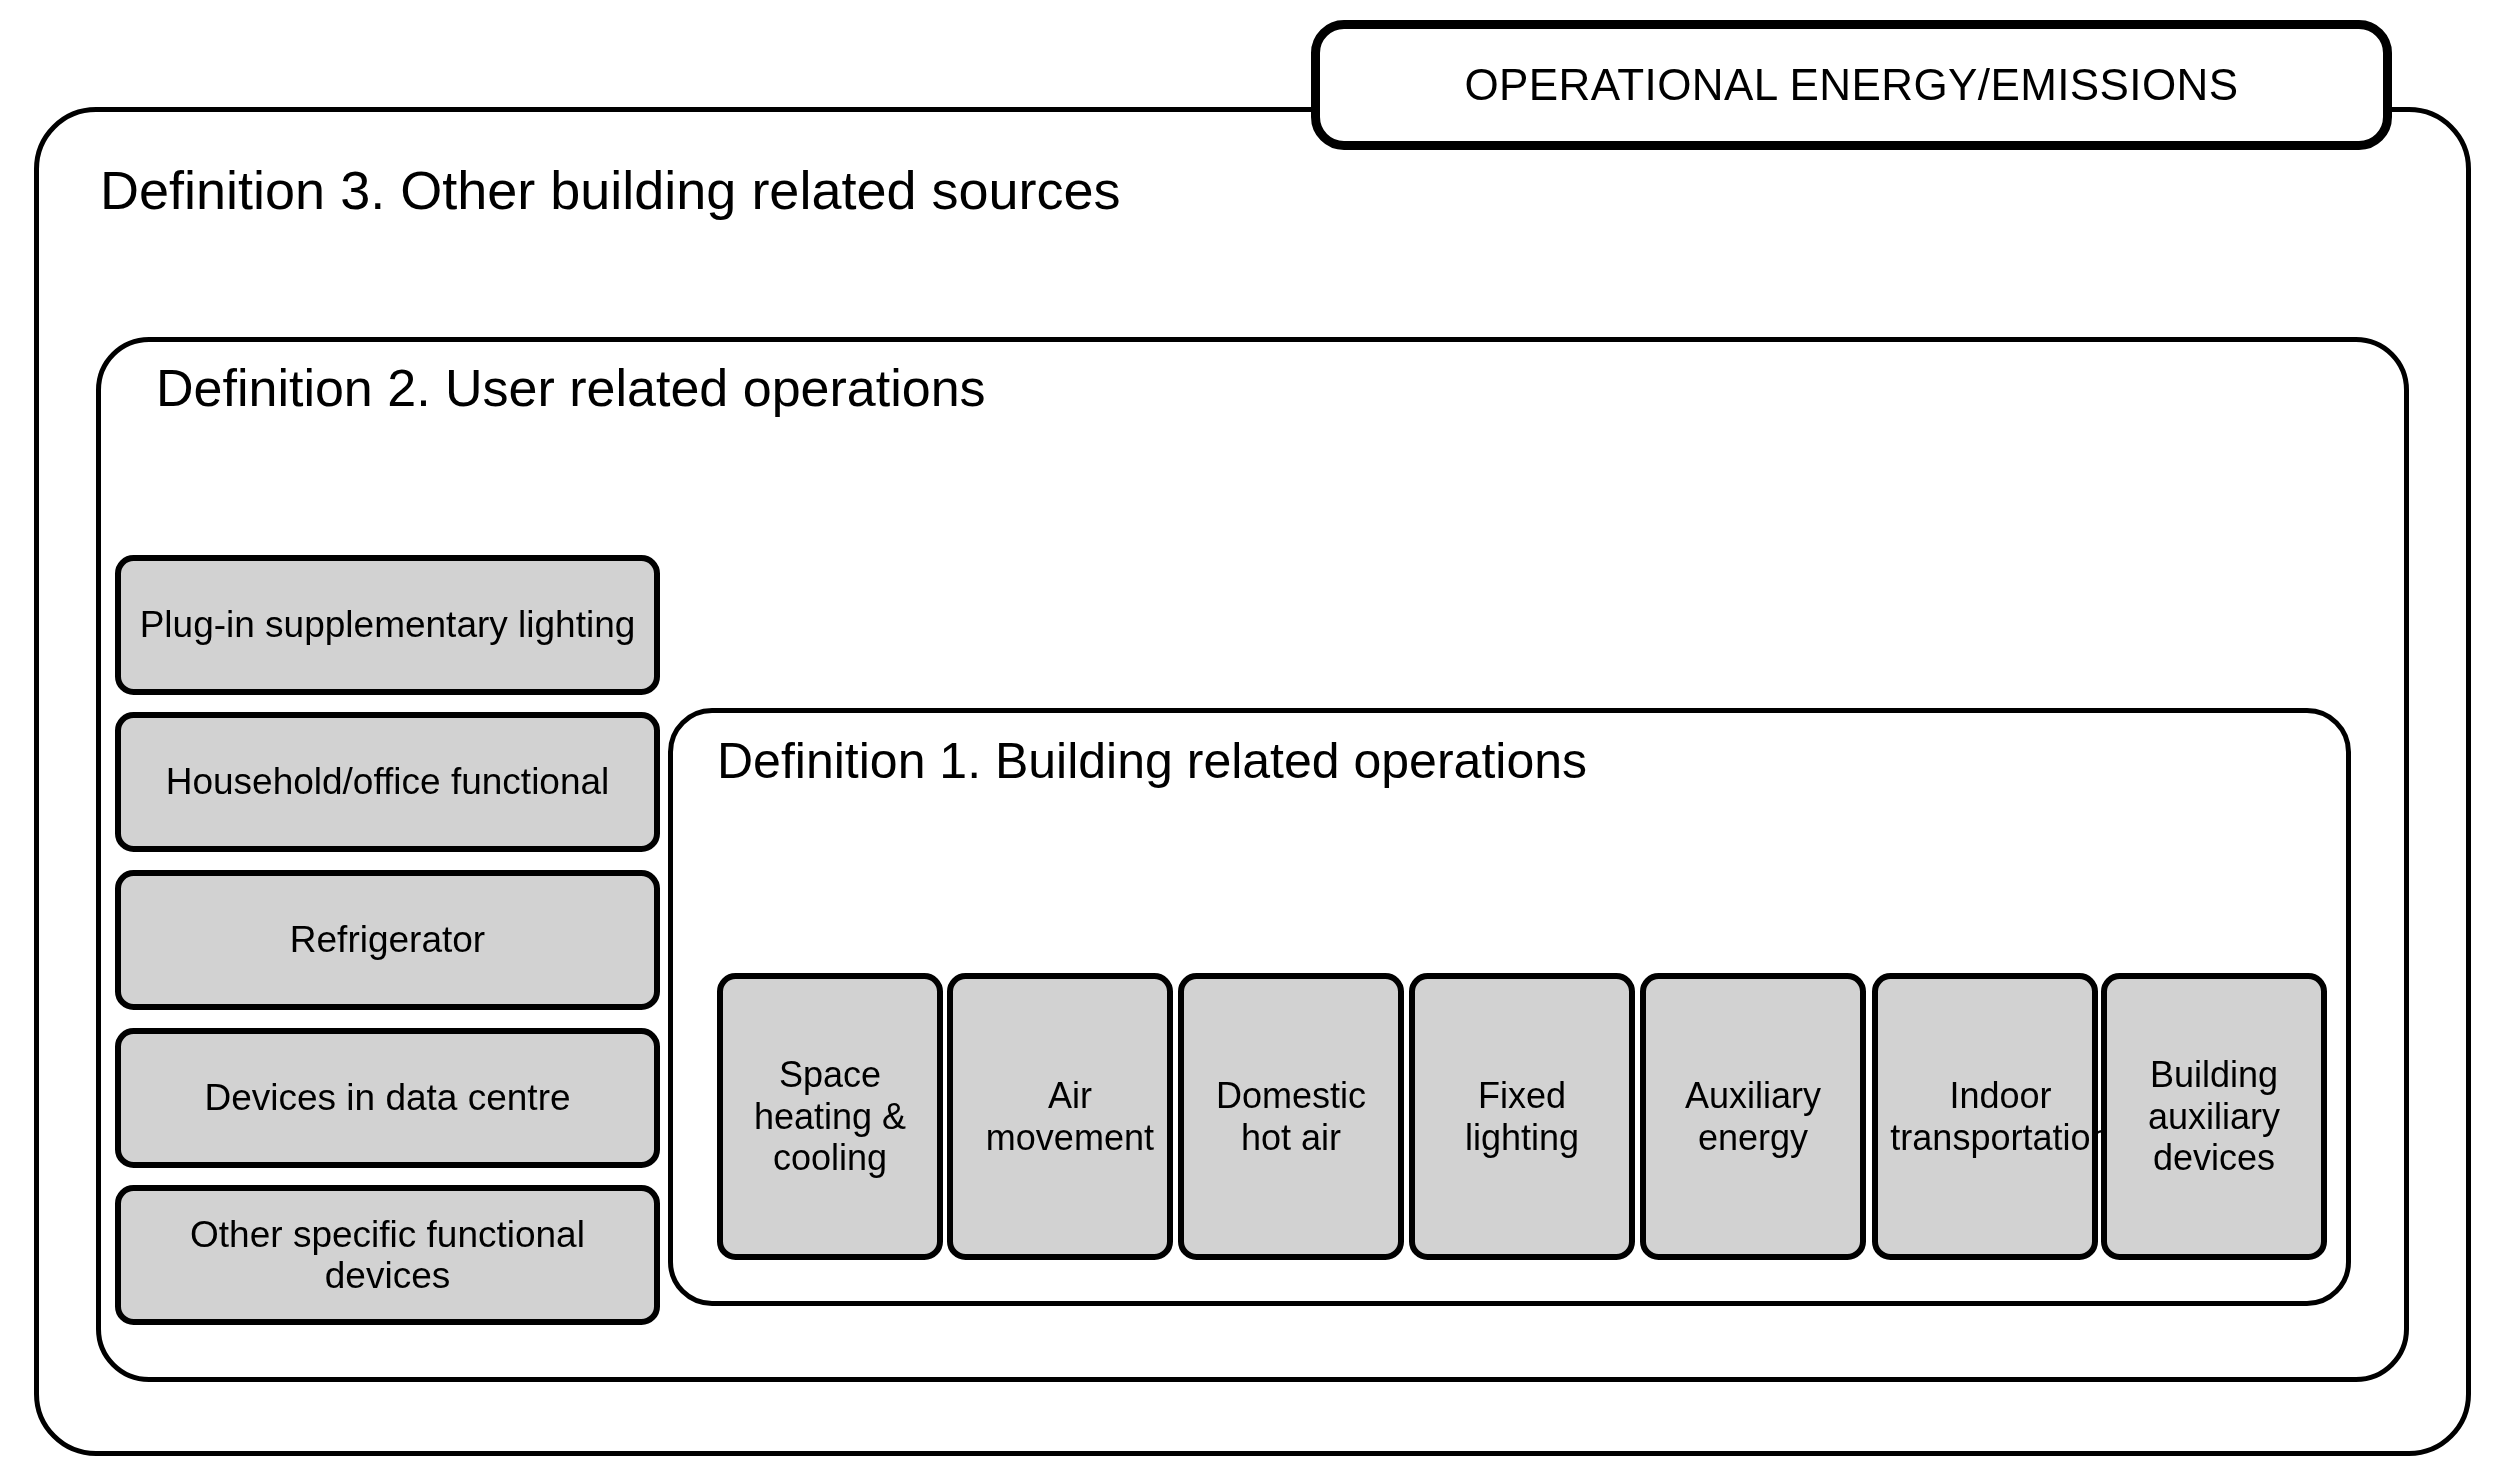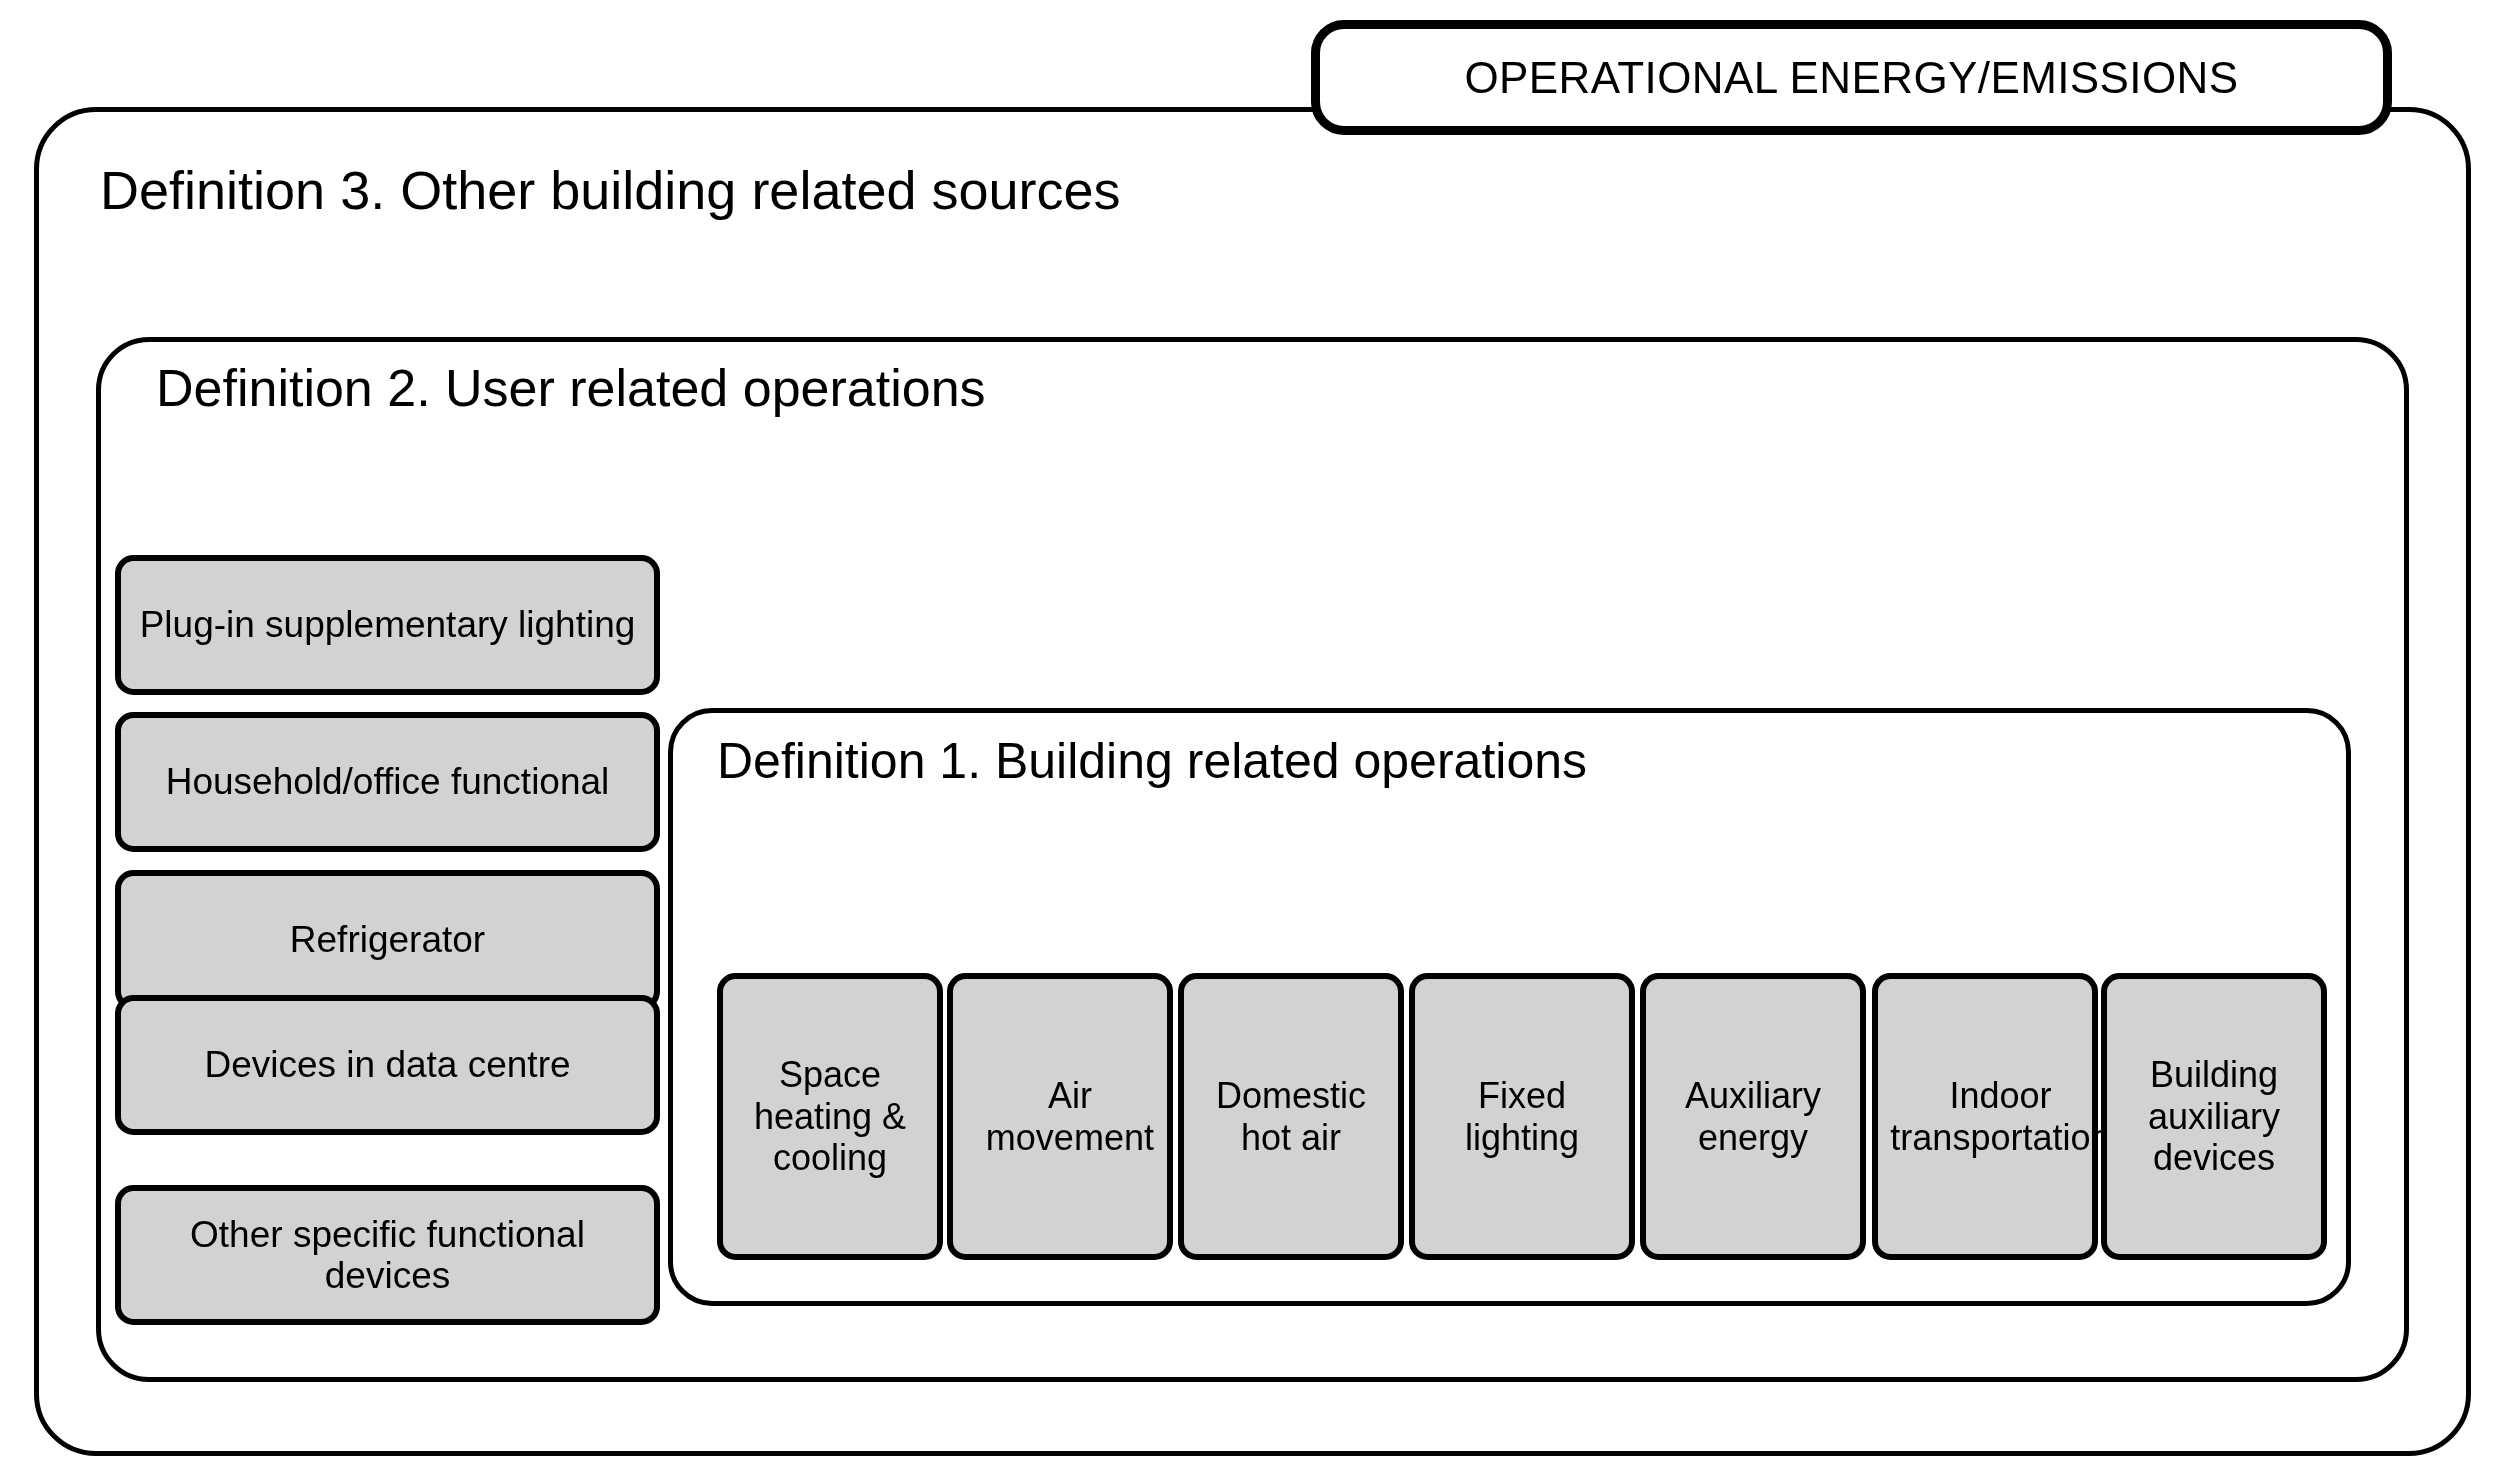--- a/index.html
+++ b/index.html
@@ -18,21 +18,21 @@
     background: #ffffff;
     overflow: hidden;
   }
 
   
   .header-capsule {
     position: absolute;
     left: 1311px;
     top: 20px;
     width: 1081px;
-    height: 115px;
+    height: 130px;
     box-sizing: border-box;
     border: 9.3px solid #000000;
     border-radius: 33px;
     background: #ffffff;
     display: flex;
     align-items: center;
     justify-content: center;
     z-index: 40;
   }
   .header-capsule-label {
@@ -122,21 +122,21 @@
     left: 115px;
     width: 545px;
     height: 140px;
     font-size: 37px;
     line-height: 1.12;
     margin-top: 43px;
   }
   #node-left-0 { top: 512px; }
   #node-left-1 { top: 669px; }
   #node-left-2 { top: 827px; }
-  #node-left-3 { top: 952px; }
+  #node-left-3 { top: 985px; }
   #node-left-4 { top: 1142px; }
 
   
   .node-bottom {
     top: 973px;
     width: 226px;
     height: 287px;
     font-size: 36px;
     line-height: 1.16;
   }

